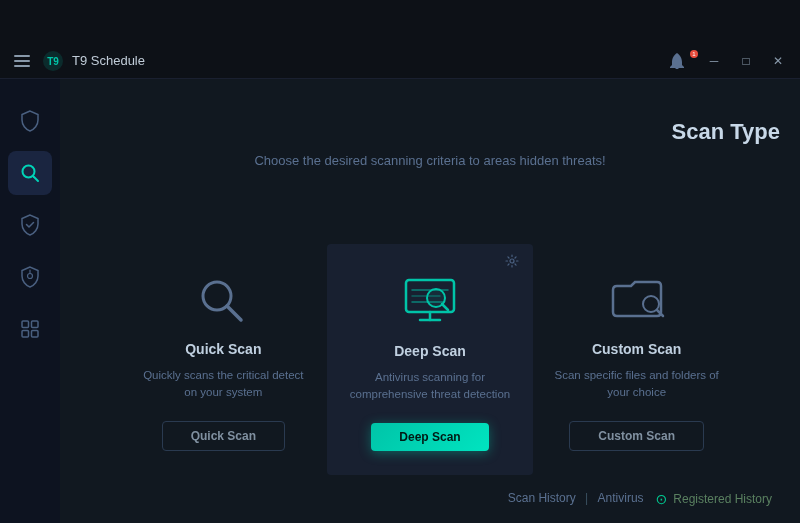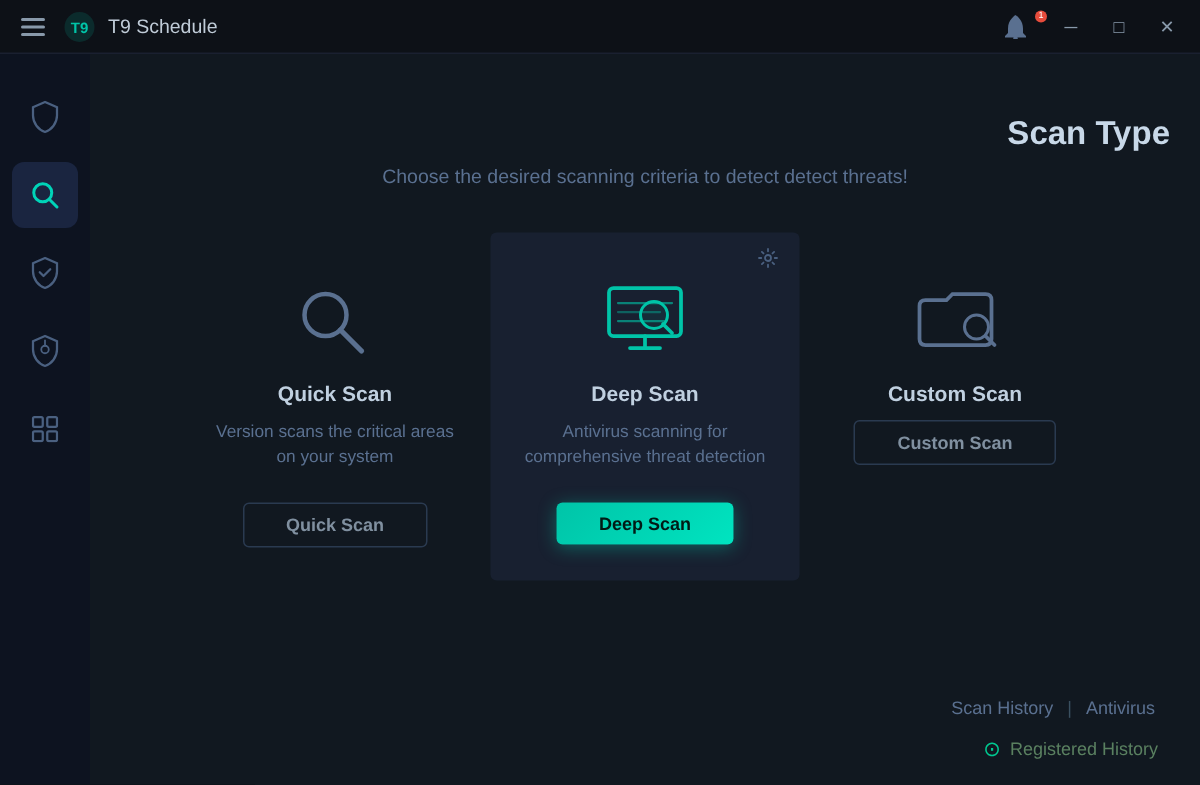--- a/index.html
+++ b/index.html
@@ -16,20 +16,21 @@
     
     .title-bar {
       height: 36px;
       background: #0d1117;
       display: flex;
       align-items: center;
       justify-content: space-between;
       padding: 0 8px 0 10px;
       flex-shrink: 0;
       border-bottom: 1px solid #1a2030;
+      margin-top: 43px;
     }
     .title-bar-left {
       display: flex;
       align-items: center;
       gap: 8px;
     }
     .hamburger-icon {
       display: flex;
       flex-direction: column;
       gap: 3px;
@@ -152,21 +153,21 @@
     }
     .page-subtitle {
       color: #5a7090;
       font-size: 13px;
     }
 
     
     .scan-cards {
       display: flex;
       justify-content: center;
-      align-items: flex-start;
+      align-items: flex-end;
       gap: 0;
       padding: 0 60px;
       flex: 1;
     }
 
     .scan-card {
       flex: 1;
       max-width: 220px;
       display: flex;
       flex-direction: column;
@@ -361,34 +362,34 @@
         <rect x="1" y="10.5" width="6.5" height="6.5" rx="1" stroke="currentColor" stroke-width="1.5"></rect>
         <rect x="10.5" y="10.5" width="6.5" height="6.5" rx="1" stroke="currentColor" stroke-width="1.5"></rect>
       </svg>
     </div>
   </div>
 
   <div class="content">
 
     <div class="page-header">
       <div class="page-title">Scan Type</div>
-      <div class="page-subtitle">Choose the desired scanning criteria to detect detect threats!</div>
+      <div class="page-subtitle">Choose the desired scanning criteria to areas hidden threats!</div>
     </div>
 
     <div class="scan-cards">
 
       <div class="scan-card">
         <div class="scan-card-icon">
           <svg width="60" height="50" viewBox="0 0 60 50" fill="none">
             <circle cx="24" cy="22" r="14" stroke="#5a7090" stroke-width="3" fill="none"></circle>
             <line x1="34" y1="32" x2="48" y2="46" stroke="#5a7090" stroke-width="3.5" stroke-linecap="round"></line>
           </svg>
         </div>
         <div class="scan-card-title">Quick Scan</div>
-        <div class="scan-card-desc">Version scans the critical areas on your system</div>
+        <div class="scan-card-desc">Quickly scans the critical detect on your system</div>
         <button class="scan-btn">Quick Scan</button>
       </div>
 
       <div class="scan-card active">
         <div class="settings-icon-btn">
           <svg width="14" height="14" viewBox="0 0 14 14" fill="none">
             <circle cx="7" cy="7" r="2" stroke="#4a6080" stroke-width="1.2" fill="none"></circle>
             <path d="M7 1v1.5M7 11.5V13M1 7h1.5M11.5 7H13M2.93 2.93l1.06 1.06M10.01 10.01l1.06 1.06M2.93 11.07l1.06-1.06M10.01 3.99l1.06-1.06" stroke="#4a6080" stroke-width="1.2" stroke-linecap="round"></path>
           </svg>
         </div>
@@ -417,27 +418,28 @@
         <div class="scan-card-icon">
           <svg width="64" height="50" viewBox="0 0 64 50" fill="none">
 
             <path d="M8 16 Q8 12 12 12 L26 12 L30 8 L52 8 Q56 8 56 12 L56 38 Q56 42 52 42 L12 42 Q8 42 8 38 Z" stroke="#5a7090" stroke-width="2.5" fill="none"></path>
 
             <circle cx="46" cy="30" r="8" stroke="#5a7090" stroke-width="2" fill="none"></circle>
             <line x1="52" y1="36" x2="58" y2="42" stroke="#5a7090" stroke-width="2.5" stroke-linecap="round"></line>
           </svg>
         </div>
         <div class="scan-card-title">Custom Scan</div>
+        <div class="scan-card-desc">Scan specific files and folders of your choice</div>
         <button class="scan-btn">Custom Scan</button>
       </div>
 
     </div>
 
     <div class="content-footer">
-      <div style="display:flex; flex-direction:column; align-items:flex-end; gap:6px;">
+      <div style="display:flex; align-items:flex-end; gap:6px;">
         <div class="footer-links">
           <span class="footer-link">Scan History</span>
           <span class="footer-divider">&nbsp;|&nbsp;</span>
           <span class="footer-link">Antivirus</span>
         </div>
         <div class="registered-version">
           <span class="reg-check">⊙</span>
           <span>Registered History</span>
         </div>
       </div>

